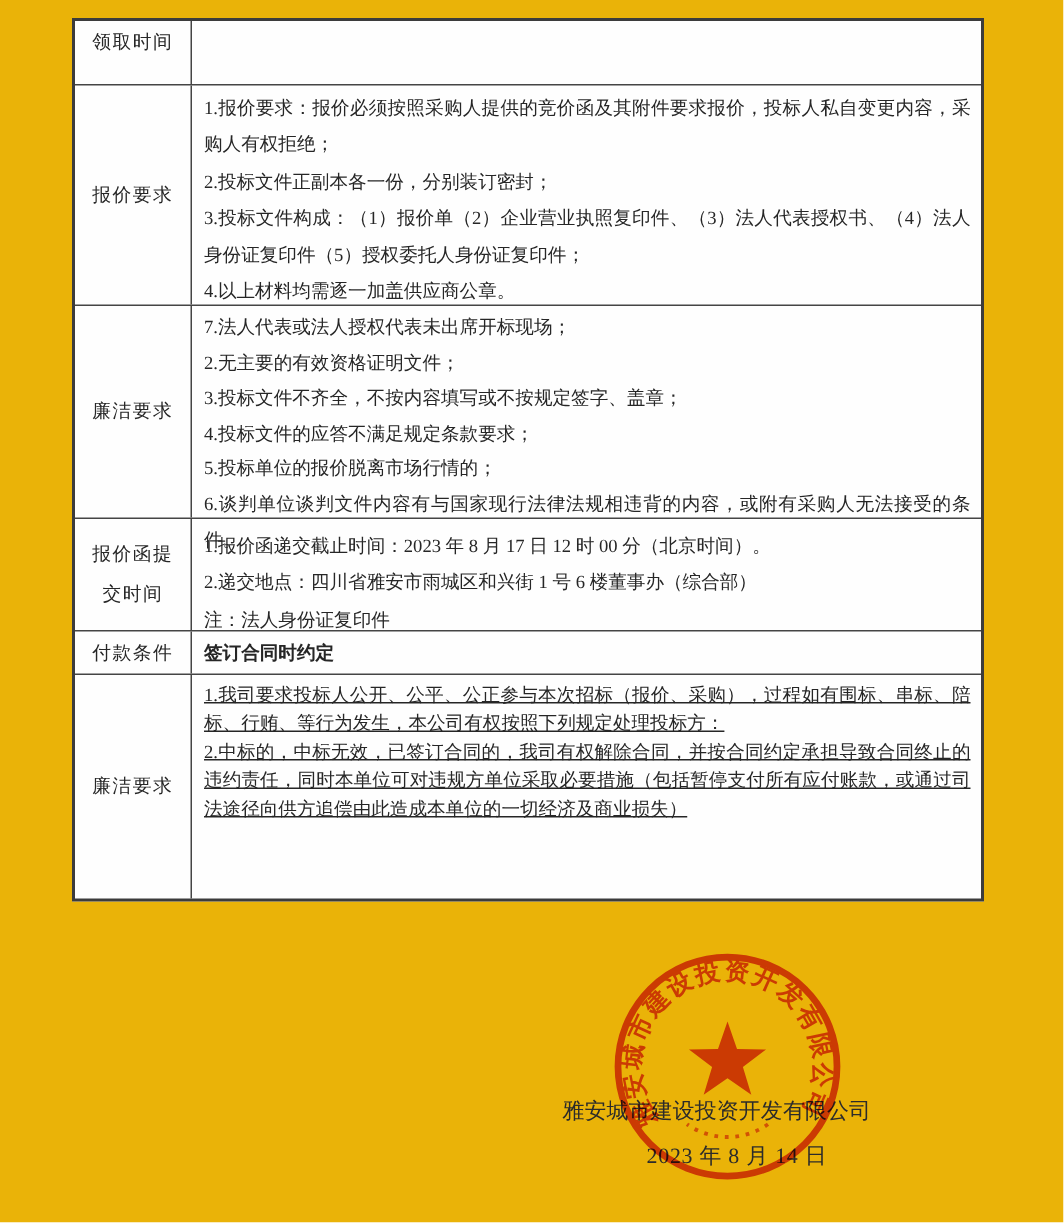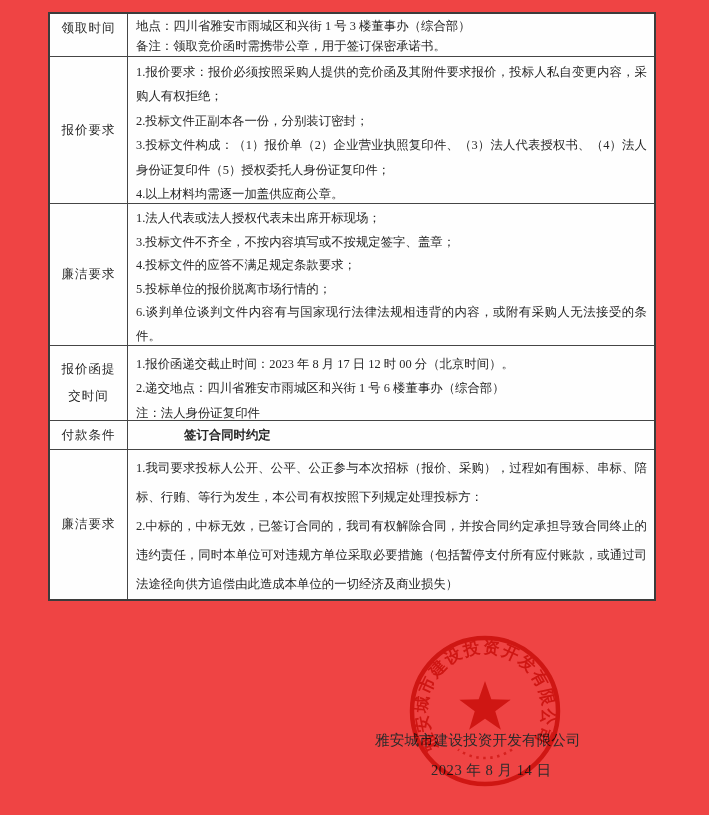--- a/index.html
+++ b/index.html
@@ -1,37 +1,37 @@
 <!DOCTYPE html>
 <html><head>
 <meta charset="utf-8">
 <style>
   html,body{margin:0;padding:0;background:#ffffff;}
   #page{
     position:relative;
     width:709px;height:815px;
-    background:#ef4444;
+    background:#eab308;
     font-family:"Liberation Serif","DejaVu Serif",serif;
     color:#262626;
     overflow:hidden;
   }
   
   #info-table{
     position:absolute;left:48px;top:12px;width:608px;
     border:2px solid #3c3c3c;
     box-sizing:border-box;
     background:#fefefe;
   }
   .trow{display:flex;border-top:1px solid #454545;box-sizing:border-box;}
   .trow:first-child{border-top:none;}
   .trow:nth-child(1){height:42px;}
   .trow:nth-child(2){height:147px;}
   .trow:nth-child(3){height:142px;}
   .trow:nth-child(4){height:75px;justify-content:center;}
-  .trow:nth-child(5){height:29px;gap:48px;}
+  .trow:nth-child(5){height:29px;}
   .trow:nth-child(6){height:150px;}
   .tlabel{
     width:78px;flex:0 0 78px;
     border-right:1px solid #454545;
     display:flex;align-items:center;justify-content:center;
     text-align:center;
     font-size:12.5px;line-height:27px;
     padding:0 6px;box-sizing:border-box;
     letter-spacing:1px;
   }
@@ -42,21 +42,21 @@
     font-size:12.4px;
     text-align:justify;
   }
   .tline{line-height:23.6px;}
   .trow:nth-child(1) .tline{line-height:19.5px;}
   .trow:nth-child(2) .tline{line-height:24.4px;}
   .trow:nth-child(4) .tcell{padding-top:6px;}
   .trow:nth-child(4) .tline{line-height:24.4px;}
   .trow:nth-child(5) .tcell{display:flex;align-items:center;text-align:left;font-weight:bold;}
   .trow:nth-child(6) .tcell{padding-top:4px;}
-  .trow:nth-child(6) .tline{line-height:29px;}
+  .trow:nth-child(6) .tline{line-height:19px;text-decoration:underline;}
   
   #footer-company{
     position:absolute;left:375px;top:731px;
     font-size:14.6px;letter-spacing:0.1px;color:#2b2b2b;
   }
   #footer-date{
     position:absolute;left:431px;top:761px;
     font-size:14.6px;letter-spacing:0.5px;color:#2b2b2b;
   }
   
@@ -72,38 +72,35 @@
   }
 </style>
 </head>
 <body>
 
 <div id="page">
 
   <div id="info-table">
       <div class="trow">
         <div class="tlabel">领取时间</div>
-        <div class="tcell">
-          <div class="tline">地点：四川省雅安市雨城区和兴街 1 号 3 楼董事办（综合部）</div>
-          <div class="tline">备注：领取竞价函时需携带公章，用于签订保密承诺书。</div>
-        </div>
       </div>
       <div class="trow">
         <div class="tlabel">报价要求</div>
         <div class="tcell">
           <div class="tline">1.报价要求：报价必须按照采购人提供的竞价函及其附件要求报价，投标人私自变更内容，采购人有权拒绝；</div>
           <div class="tline">2.投标文件正副本各一份，分别装订密封；</div>
           <div class="tline">3.投标文件构成：（1）报价单（2）企业营业执照复印件、（3）法人代表授权书、（4）法人身份证复印件（5）授权委托人身份证复印件；</div>
           <div class="tline">4.以上材料均需逐一加盖供应商公章。</div>
         </div>
       </div>
       <div class="trow">
         <div class="tlabel">廉洁要求</div>
         <div class="tcell">
-          <div class="tline">1.法人代表或法人授权代表未出席开标现场；</div>
+          <div class="tline">7.法人代表或法人授权代表未出席开标现场；</div>
+          <div class="tline">2.无主要的有效资格证明文件；</div>
           <div class="tline">3.投标文件不齐全，不按内容填写或不按规定签字、盖章；</div>
           <div class="tline">4.投标文件的应答不满足规定条款要求；</div>
           <div class="tline">5.投标单位的报价脱离市场行情的；</div>
           <div class="tline">6.谈判单位谈判文件内容有与国家现行法律法规相违背的内容，或附有采购人无法接受的条件。</div>
         </div>
       </div>
       <div class="trow">
         <div class="tlabel">报价函提交时间</div>
         <div class="tcell">
           <div class="tline">1.报价函递交截止时间：2023 年 8 月 17 日  12 时 00 分（北京时间）。</div>

